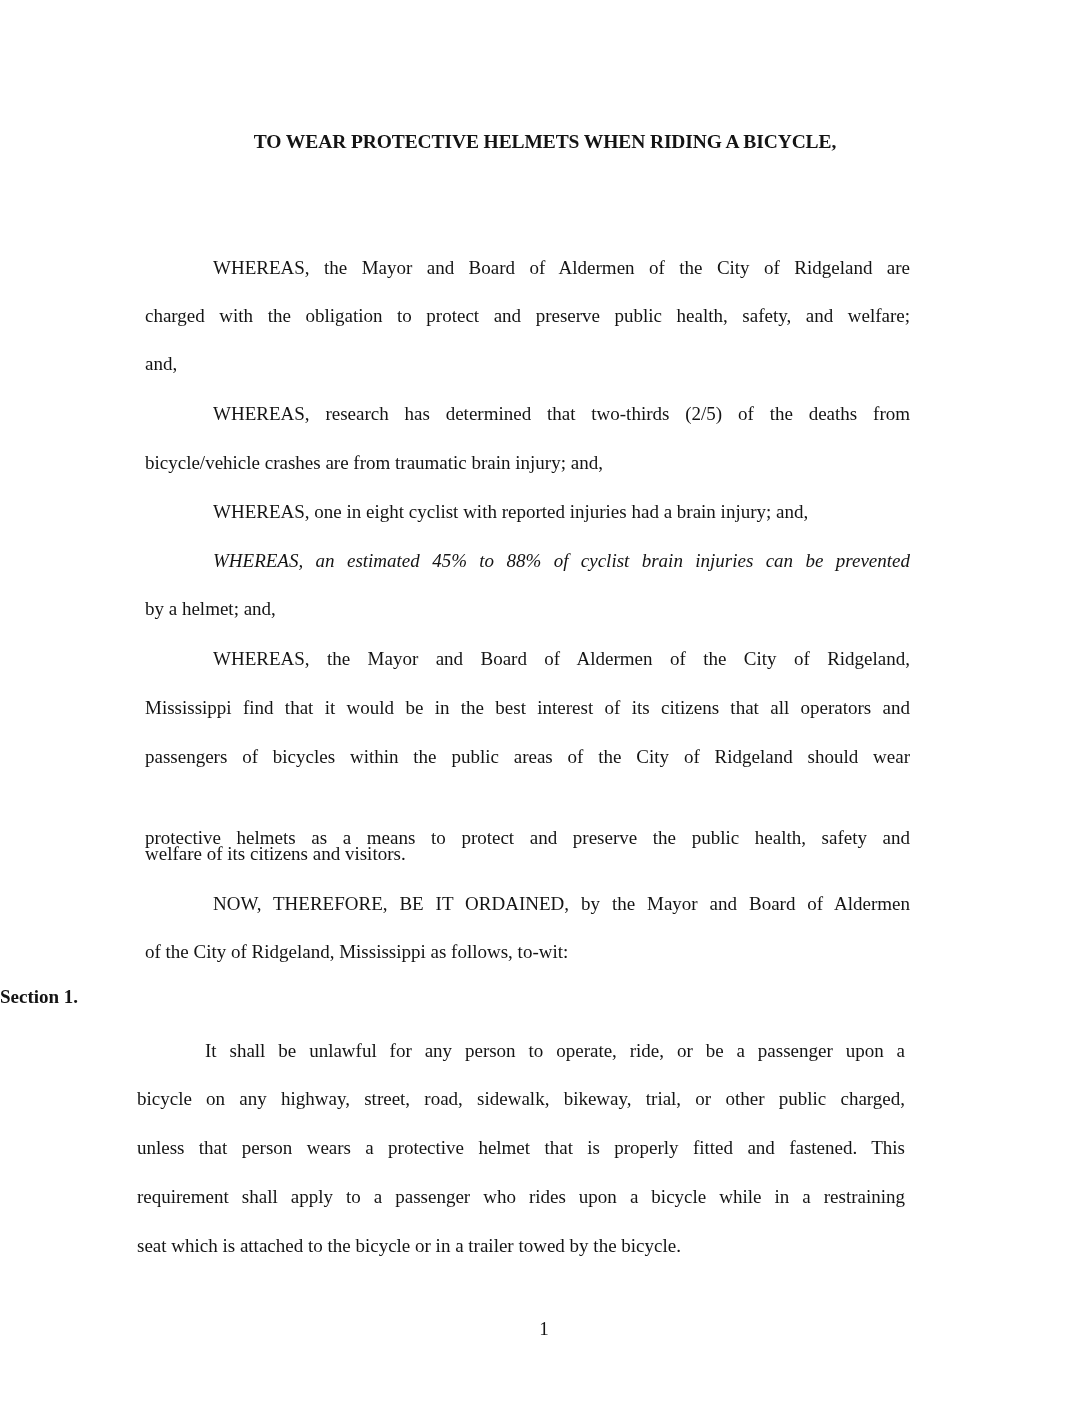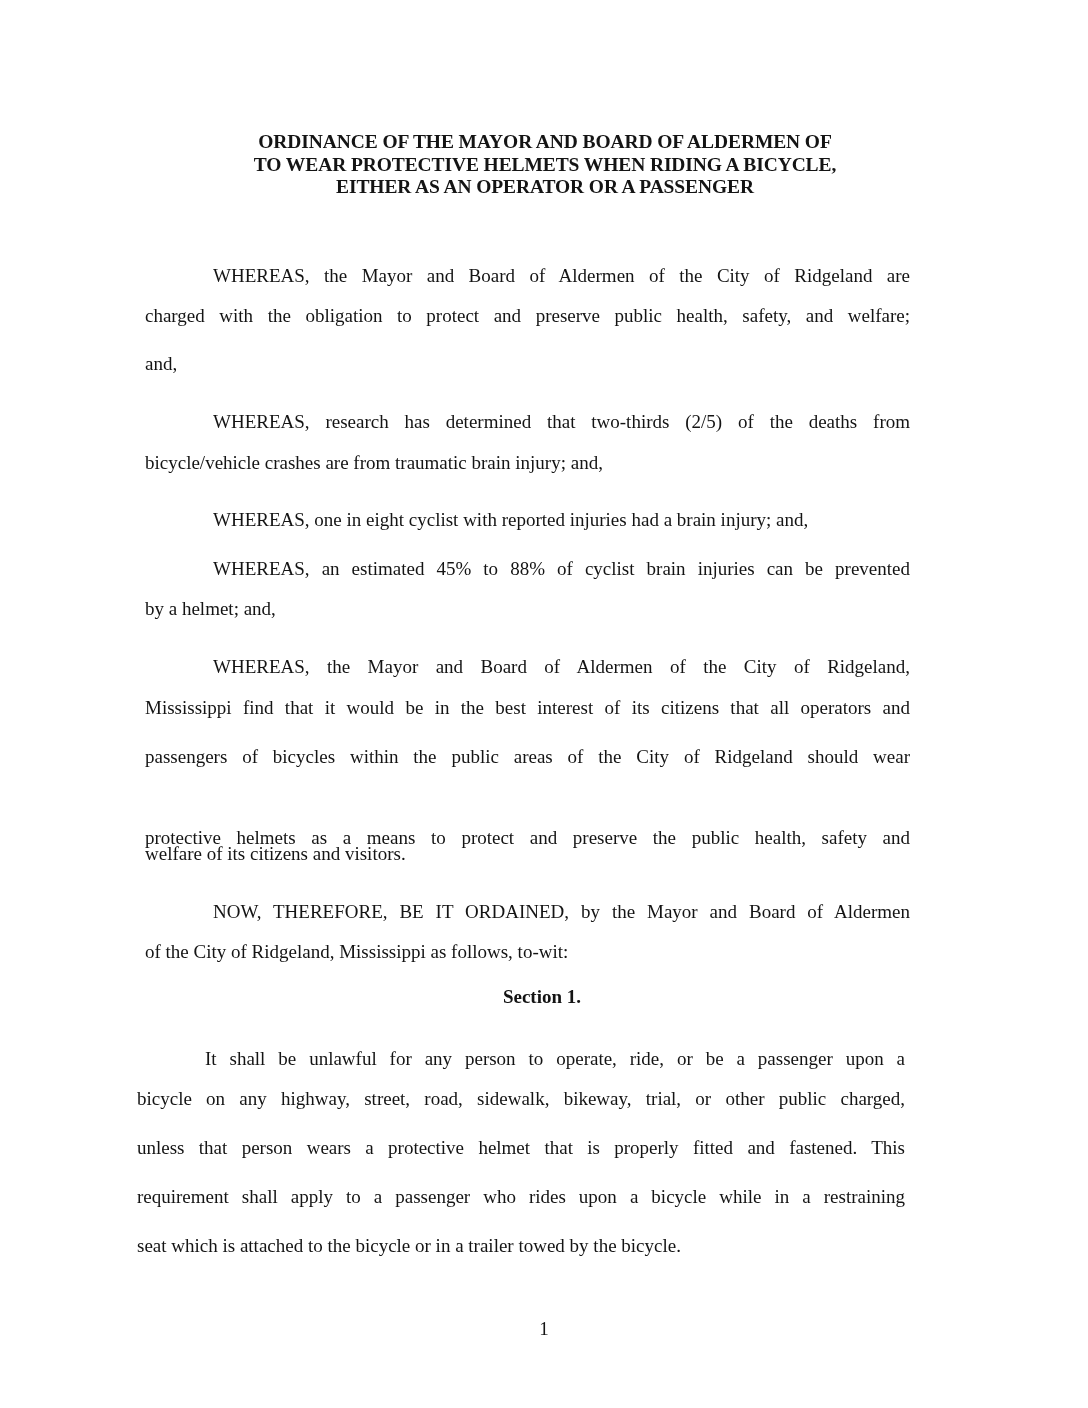--- a/index.html
+++ b/index.html
@@ -12,51 +12,49 @@
     position:absolute; left:150px; width:790px; top:131px;
     text-align:center; font-weight:bold; font-size:19.5px; line-height:22.5px;
     letter-spacing:-0.1px;
   }
   .title div { white-space:nowrap; }
   .line {
     position:absolute; left:145px; width:765px;
     font-size:19px; white-space:nowrap; line-height:24px;
   }
   .just { text-align:justify; text-align-last:justify; }
-  .indent { left:213px; width:697px;margin-top:8px; }
+  .indent { left:213px; width:697px; }
   .section {
-    position:absolute; left:0; width:1084px; top:986px; text-align:center;
+    position:absolute; left:0; width:1084px; top:986px; 
     font-weight:bold; font-size:19px;
   }
   .pagenum {
     position:absolute; left:0; width:1088px; top:1318px; text-align:center;
     font-size:19px;
   }
 </style>
 </head>
 <body>
 
 <div>
 
   <div class="title">
-    <div>ORDINANCE OF THE MAYOR AND BOARD OF ALDERMEN OF</div>
     <div>TO WEAR PROTECTIVE HELMETS WHEN RIDING A BICYCLE,</div>
-    <div>EITHER AS AN OPERATOR OR A PASSENGER</div>
   </div>
 
   <div class="line just indent" style="top:256px;">WHEREAS, the Mayor and Board of Aldermen of the City of Ridgeland are</div>
   <div class="line just" style="top:304px;">charged with the obligation to protect and preserve public health, safety, and welfare;</div>
   <div class="line" style="top:352px;">and,</div>
 
   <div class="line just indent" style="top:402px;">WHEREAS, research has determined that two-thirds (2/5) of the deaths from</div>
   <div class="line" style="top:451px;">bicycle/vehicle crashes are from traumatic brain injury; and,</div>
 
   <div class="line indent" style="top:500px;">WHEREAS, one in eight cyclist with reported injuries had a brain injury; and,</div>
 
-  <div class="line just indent" style="top:549px;">WHEREAS, an estimated 45% to 88% of cyclist brain injuries can be prevented</div>
+  <div class="line just indent" style="top:549px;font-style:italic;">WHEREAS, an estimated 45% to 88% of cyclist brain injuries can be prevented</div>
   <div class="line" style="top:597px;">by a helmet; and,</div>
 
   <div class="line just indent" style="top:647px;">WHEREAS, the Mayor and Board of Aldermen of the City of Ridgeland,</div>
   <div class="line just" style="top:696px;">Mississippi find that it would be in the best interest of its citizens that all operators and</div>
   <div class="line just" style="top:745px;">passengers of bicycles within the public areas of the City of Ridgeland should wear</div>
   <div class="line just" style="top:826px;">protective helmets as a means to protect and preserve the public health, safety and</div>
   <div class="line" style="top:842px;">welfare of its citizens and visitors.</div>
 
   <div class="line just indent" style="top:892px;">NOW, THEREFORE, BE IT ORDAINED, by the Mayor and Board of Aldermen</div>
   <div class="line" style="top:940px;">of the City of Ridgeland, Mississippi as follows, to-wit:</div>

